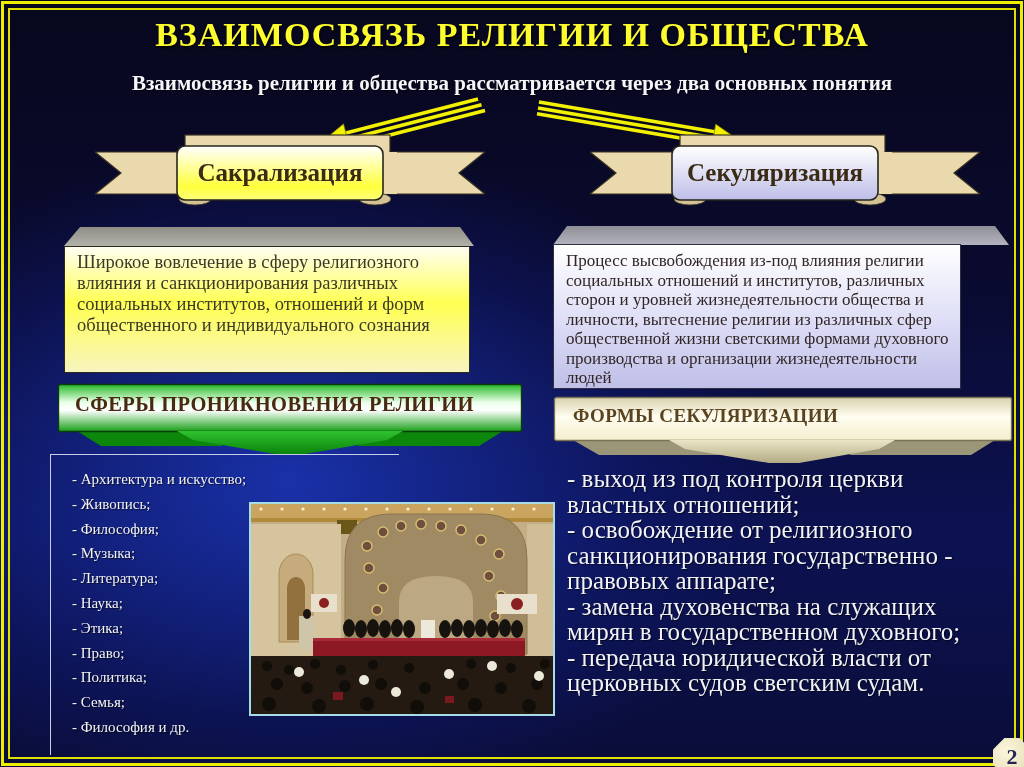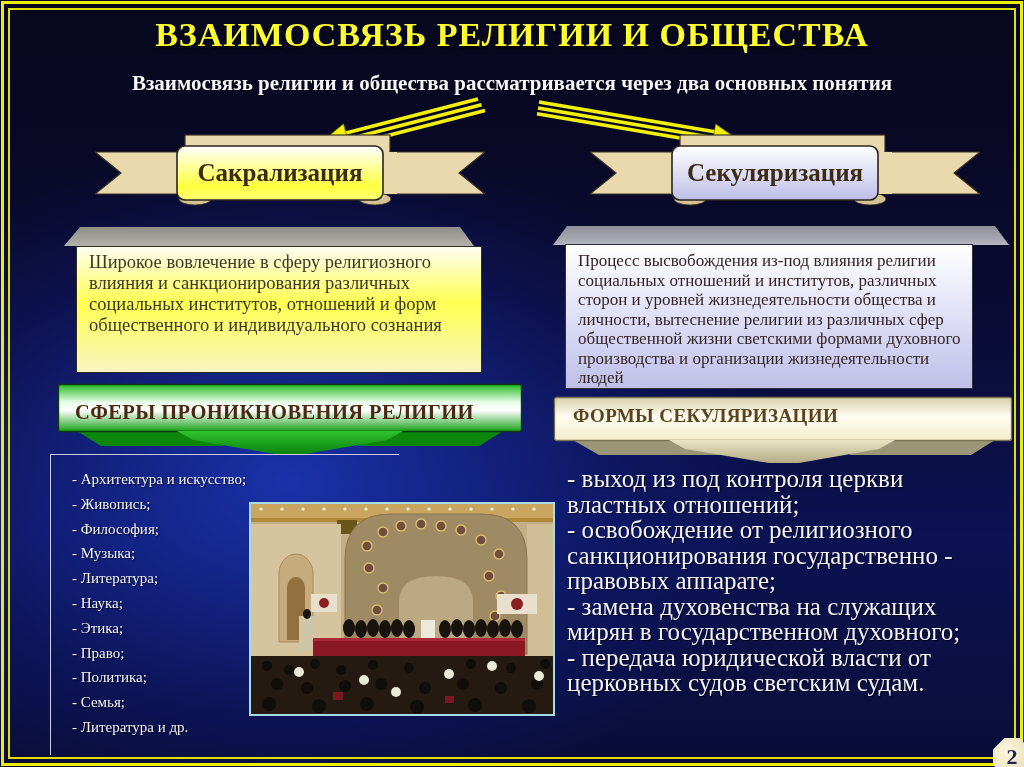--- a/index.html
+++ b/index.html
@@ -31,21 +31,21 @@
   .ribbon.right{left:590px;top:130px;}
   .ribbon svg{position:absolute;inset:0;}
   .ribbon-label{
     position:absolute;left:82px;top:16px;width:206px;height:54px;
     display:flex;align-items:center;justify-content:center;
     font-size:25px;font-weight:bold;color:#3b2b15;
   }
 
   .box3d{position:absolute;}
   .box3d .bevel{position:absolute;left:0;top:0;background:linear-gradient(180deg,#8e8e86,#b2b2aa);}
-  .box3d .face{position:absolute;box-sizing:border-box;margin-left:12px;}
+  .box3d .face{position:absolute;box-sizing:border-box;}
   .box-sacr{left:64px;top:227px;width:420px;height:150px;}
   .box-sacr .bevel{width:410px;height:19px;clip-path:polygon(16px 0,396px 0,410px 100%,0 100%);}
   .box-sacr .face{
     left:0;top:19px;width:406px;height:127px;
     background:linear-gradient(180deg,#fffef2 0%,#ffff52 45%,#f8f4c0 100%);
     border:1px solid #2c2a1a;padding:5px 12px;
     font-size:18.5px;line-height:21px;color:#3c3a24;
   }
   .box-secu{left:553px;top:226px;width:458px;height:166px;}
   .box-secu .bevel{width:456px;height:19px;background:linear-gradient(180deg,#8e8e96,#b4b4c0);clip-path:polygon(14px 0,442px 0,456px 100%,0 100%);}
@@ -56,21 +56,21 @@
     font-size:17px;line-height:19.5px;color:#322525;width:408px;
   }
 
   .banner{position:absolute;}
   .banner svg{position:absolute;inset:0;}
   .banner-green{left:57px;top:383px;width:466px;height:74px;}
   .banner-cream{left:553px;top:396px;width:462px;height:70px;}
   .banner-label{
     position:absolute;font-weight:bold;letter-spacing:.4px;
   }
-  .banner-green .banner-label{left:18px;top:18px;font-size:20.5px;color:#4a2812;}
+  .banner-green .banner-label{left:18px;top:10px;font-size:20.5px;color:#4a2812;}
   .banner-cream .banner-label{left:20px;top:9px;font-size:19px;color:#5a4420;}
 
   .left-list-frame{
     position:absolute;left:50px;top:454px;width:348px;height:300px;
     border-top:1px solid #c8cde8;border-left:1px solid #c8cde8;
   }
   .list{position:absolute;color:#f2f3f8;text-shadow:1px 1px 1px rgba(0,0,0,.65);}
   .list-spheres{left:72px;top:467px;width:320px;font-size:15px;}
   .list-spheres .list-line{line-height:24.8px;}
   .list-forms{left:567px;top:466px;width:424px;font-size:25px;}
@@ -209,21 +209,21 @@
       <div class="list-line">- Архитектура и искусство;</div>
       <div class="list-line">- Живопись;</div>
       <div class="list-line">- Философия;</div>
       <div class="list-line">- Музыка;</div>
       <div class="list-line">- Литература;</div>
       <div class="list-line">- Наука;</div>
       <div class="list-line">- Этика;</div>
       <div class="list-line">- Право;</div>
       <div class="list-line">- Политика;</div>
       <div class="list-line">- Семья;</div>
-      <div class="list-line">- Литература и др.</div>
+      <div class="list-line">- Философия и др.</div>
     </div>
 
   <svg class="photo" viewBox="0 0 306 214">
     <rect x="0" y="0" width="306" height="214" fill="#c4ae86"></rect>
     <rect x="0" y="0" width="306" height="18" fill="#caa560"></rect>
     <g fill="#fff4cf">
       <circle cx="12" cy="7" r="1.6"></circle>
         <circle cx="33" cy="7" r="1.6"></circle>
         <circle cx="54" cy="7" r="1.6"></circle>
       <circle cx="75" cy="7" r="1.6"></circle>

